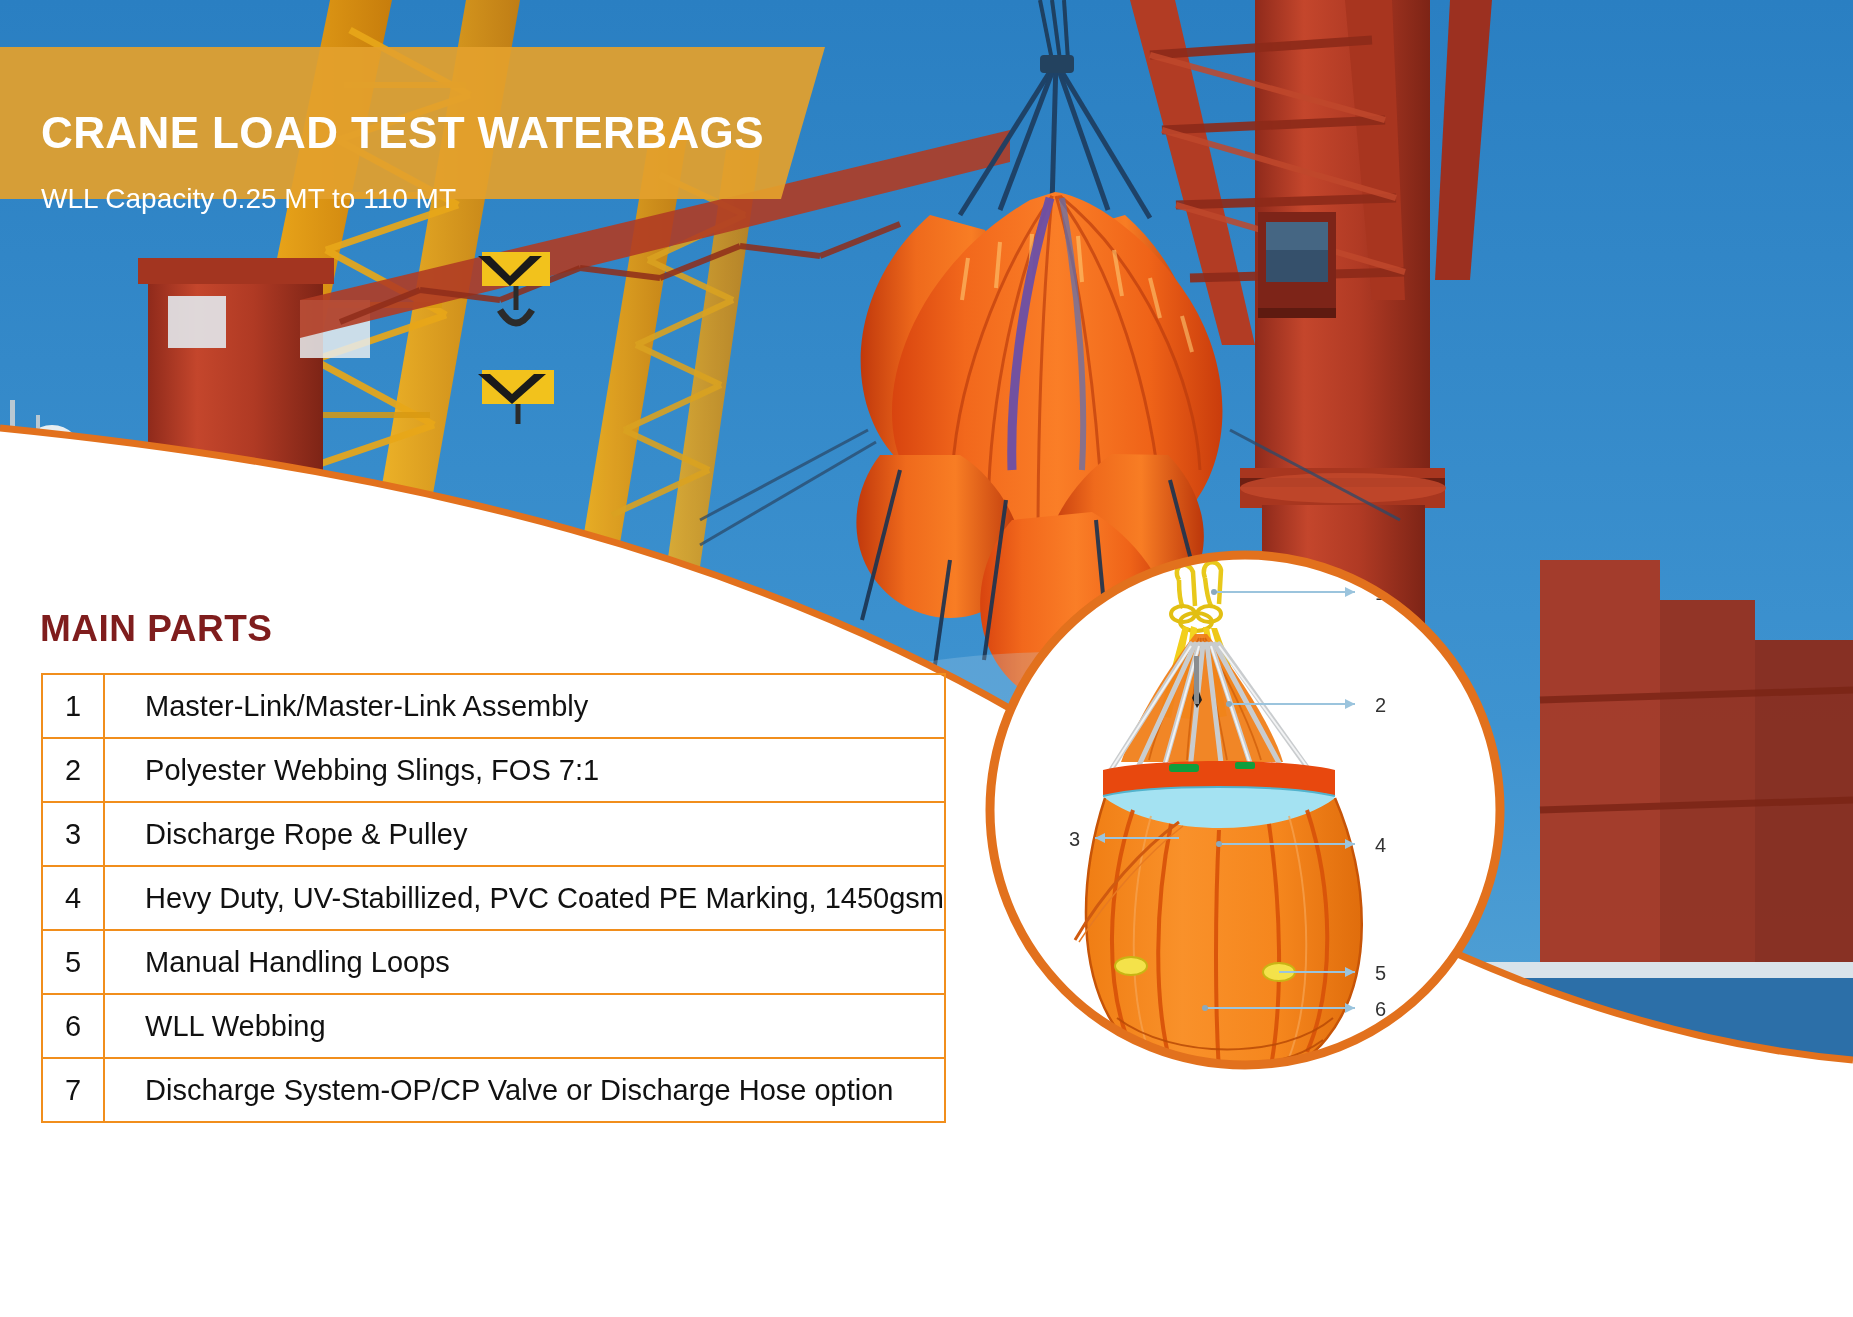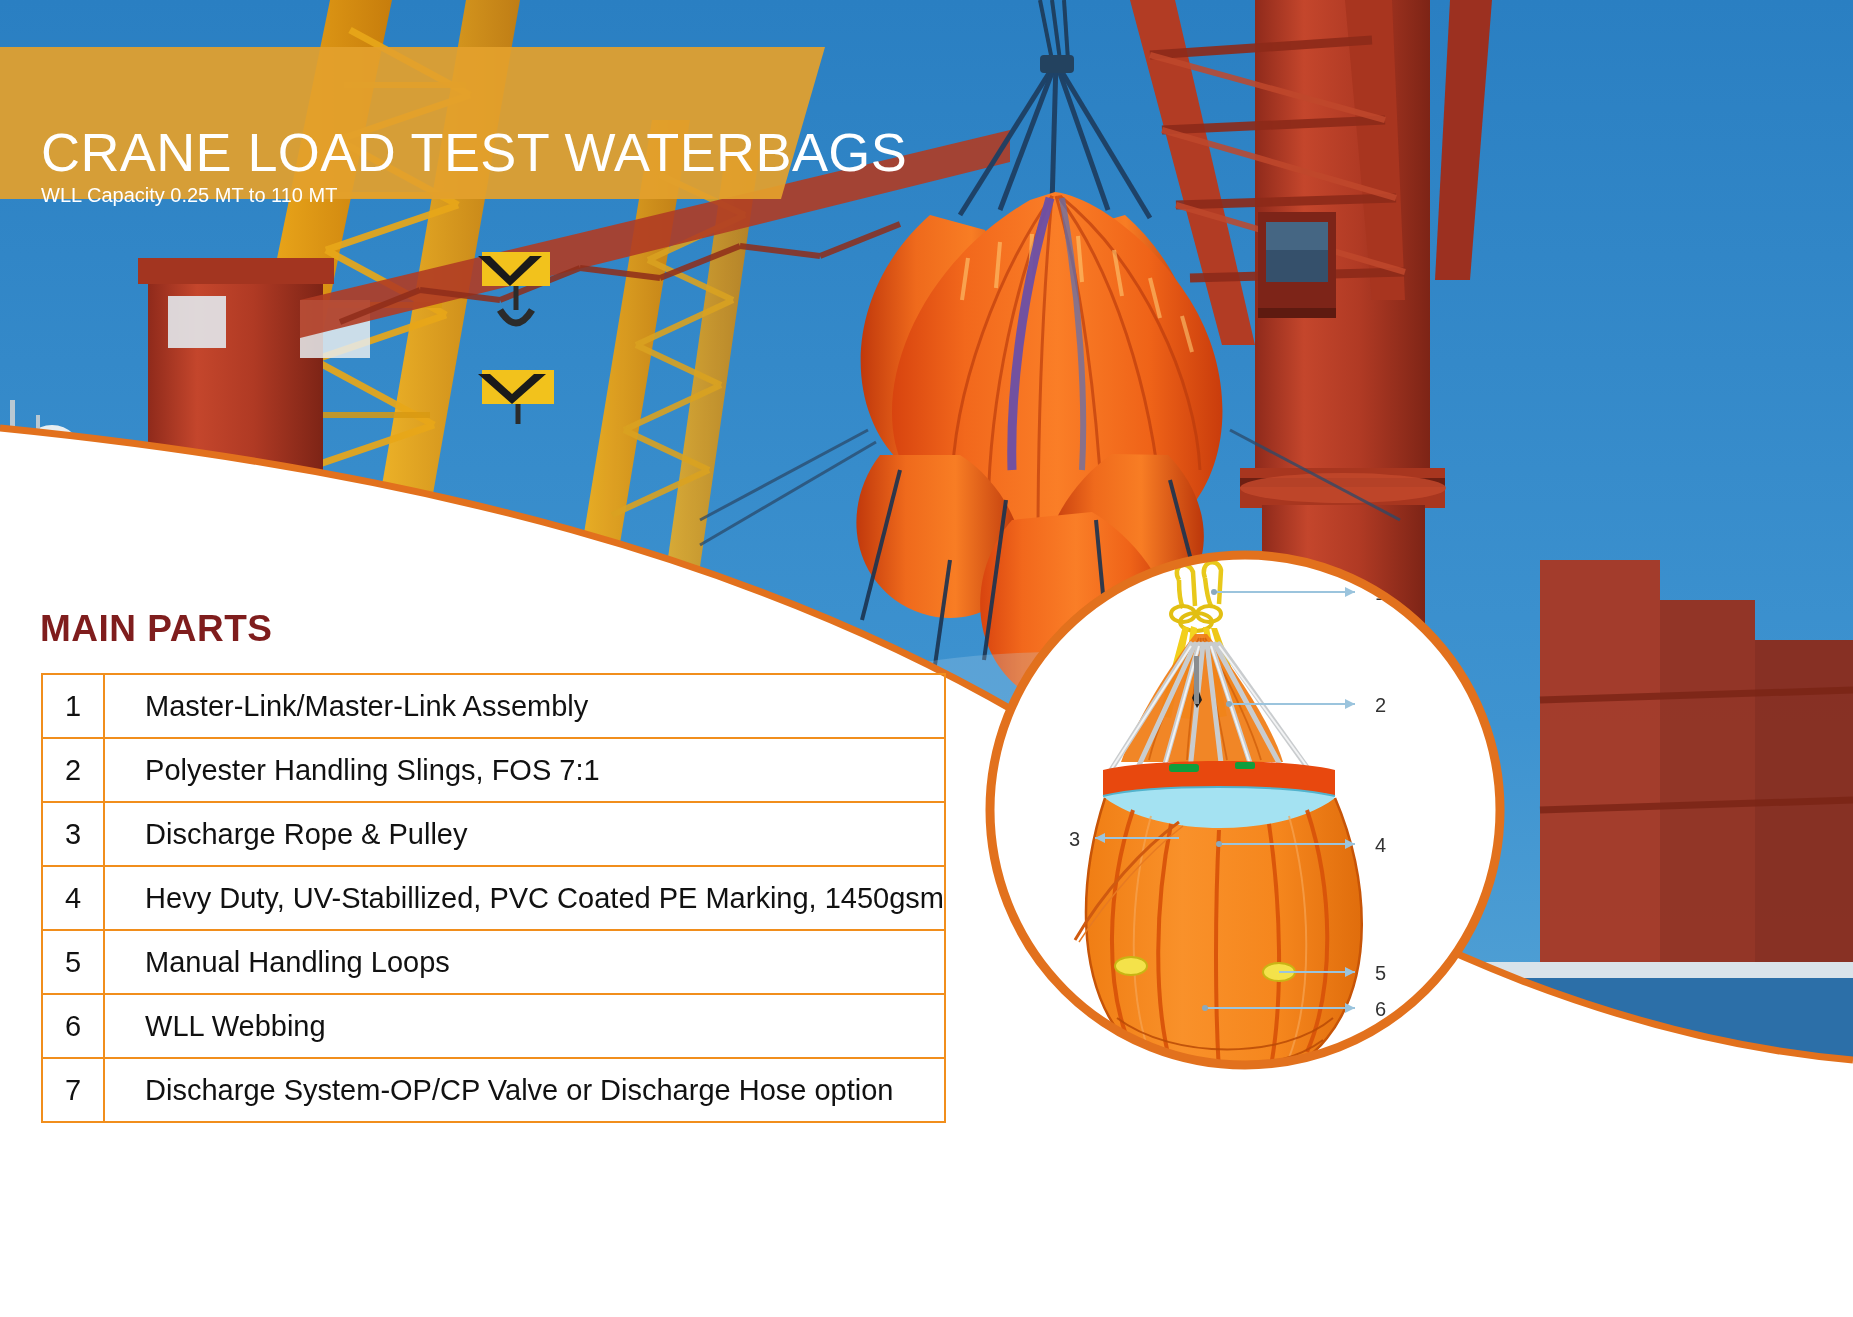--- a/index.html
+++ b/index.html
@@ -21,28 +21,28 @@
   
   .banner {
     position:absolute; left:0; top:47px; width:990px; height:152px;
     -webkit-clip-path: polygon(0 0, 825px 0, 781px 100%, 0 100%);
     clip-path: polygon(0 0, 825px 0, 781px 100%, 0 100%);
     background:#e3a02c;
     opacity:0.93;
   }
   .banner-inner { position:absolute; left:0; top:47px; width:990px; height:152px; pointer-events:none; }
   .banner-title {
-    position:absolute; left:41px; top:78px;
-    font-size:54px; font-weight:normal; color:#ffffff;
+    position:absolute; left:41px; top:64px;
+    font-size:44px; font-weight:bold; color:#ffffff;
     letter-spacing:0.4px; line-height:1;
     white-space:nowrap;
   }
   .banner-sub {
     position:absolute; left:41px; top:138px;
-    font-size:20px; font-weight:400; color:#ffffff;
+    font-size:28px; font-weight:400; color:#ffffff;
     line-height:1; white-space:nowrap;
   }
 
   
   .panel { position:absolute; left:0; top:0; width:1853px; height:1317px; pointer-events:none; }
   .panel svg { display:block; width:1853px; height:1317px; }
 
   
   .heading {
     position:absolute; left:40px; top:610px;
@@ -352,21 +352,21 @@
   <div class="heading">MAIN PARTS</div>
 
   <table class="parts-table">
     <tbody>
       <tr>
         <td class="num">1</td>
         <td class="lbl">Master-Link/Master-Link Assembly</td>
       </tr>
       <tr>
         <td class="num">2</td>
-        <td class="lbl">Polyester Handling Slings, FOS 7:1</td>
+        <td class="lbl">Polyester Webbing Slings, FOS 7:1</td>
       </tr>
       <tr>
         <td class="num">3</td>
         <td class="lbl">Discharge Rope &amp; Pulley</td>
       </tr>
       <tr>
         <td class="num">4</td>
         <td class="lbl">Hevy Duty, UV-Stabillized, PVC Coated PE Marking, 1450gsm</td>
       </tr>
       <tr>

